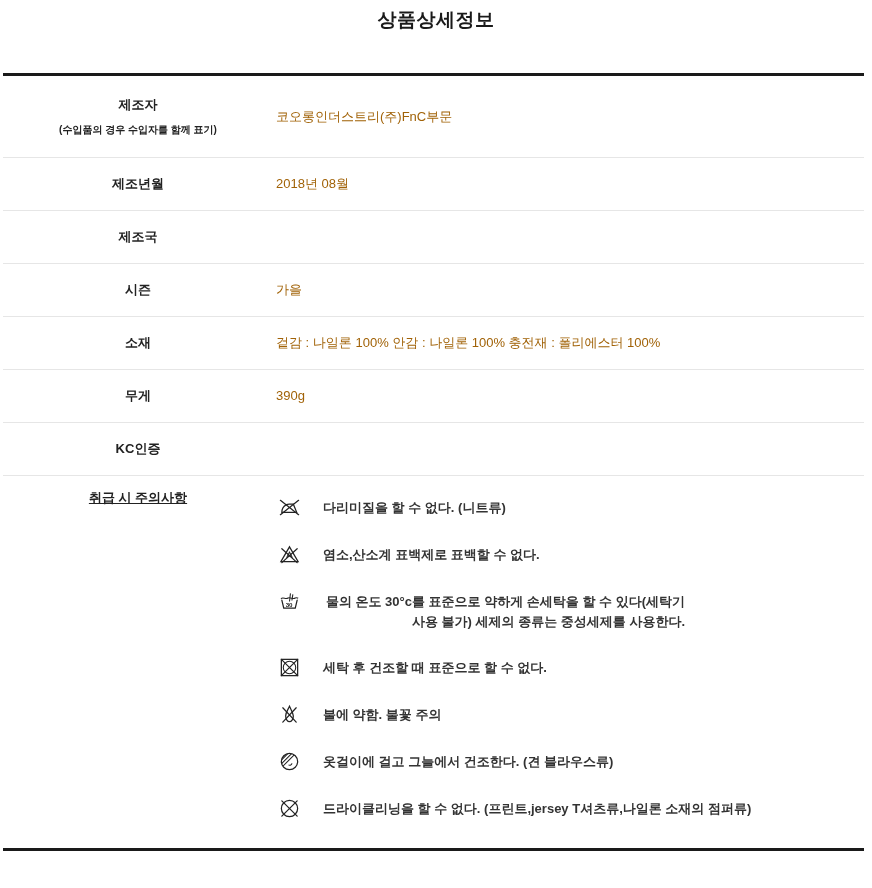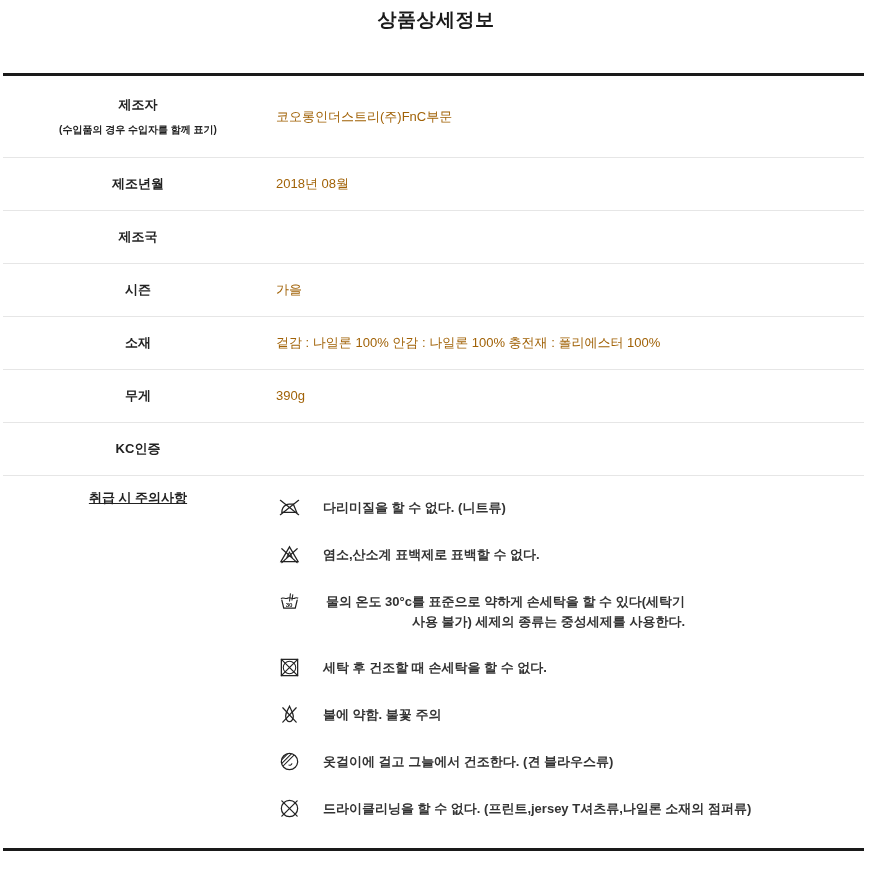--- a/index.html
+++ b/index.html
@@ -142,21 +142,21 @@
       </div>
 
       <div class="care-item">
         <span class="care-icon">
           <svg width="23" height="23" viewBox="0 0 24 24">
             <rect class="ln" x="3.5" y="3.5" width="17" height="17"></rect>
             <circle class="thin" cx="12" cy="12" r="6.5"></circle>
             <path class="ln" d="M3.5 3.5 L20.5 20.5 M20.5 3.5 L3.5 20.5"></path>
           </svg>
         </span>
-        <span class="care-text">세탁 후 건조할 때 손세탁을 할 수 없다.</span>
+        <span class="care-text">세탁 후 건조할 때 표준으로 할 수 없다.</span>
       </div>
 
       <div class="care-item">
         <span class="care-icon">
           <svg width="23" height="23" viewBox="0 0 24 24">
             <path class="ln" d="M12 3.5 C10.5 7 8 9.5 8 13.5 C8 17 10 19.5 12 19.5 C14 19.5 16 17 16 13.5 C16 10.5 13.5 7 12 3.5 Z"></path>
             <path class="ln" d="M5 5 L19 20 M19 5 L5 20"></path>
           </svg>
         </span>
         <span class="care-text">불에 약함. 불꽃 주의</span>

